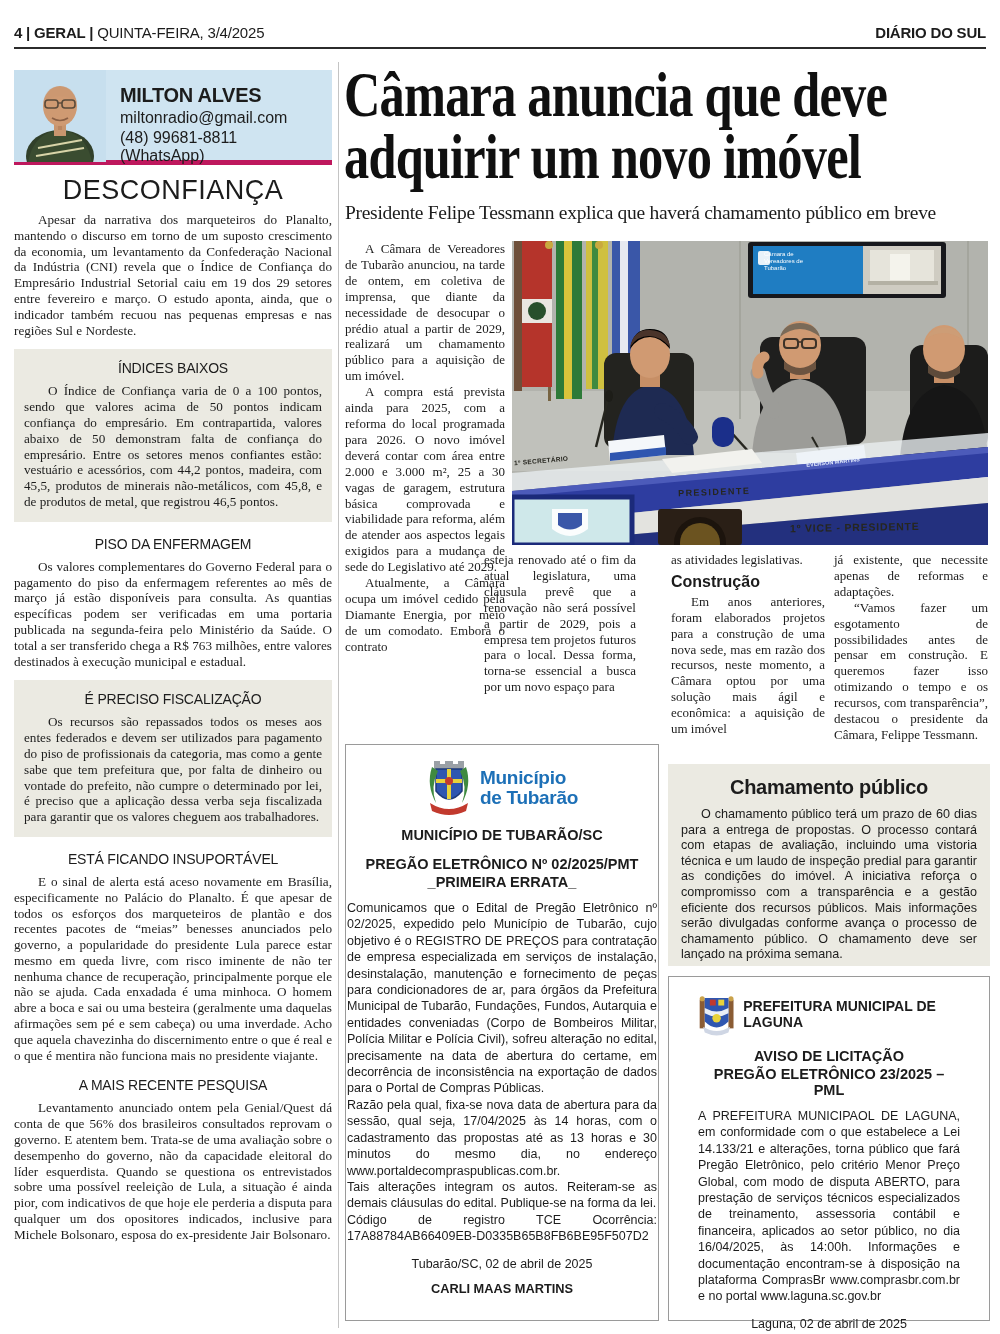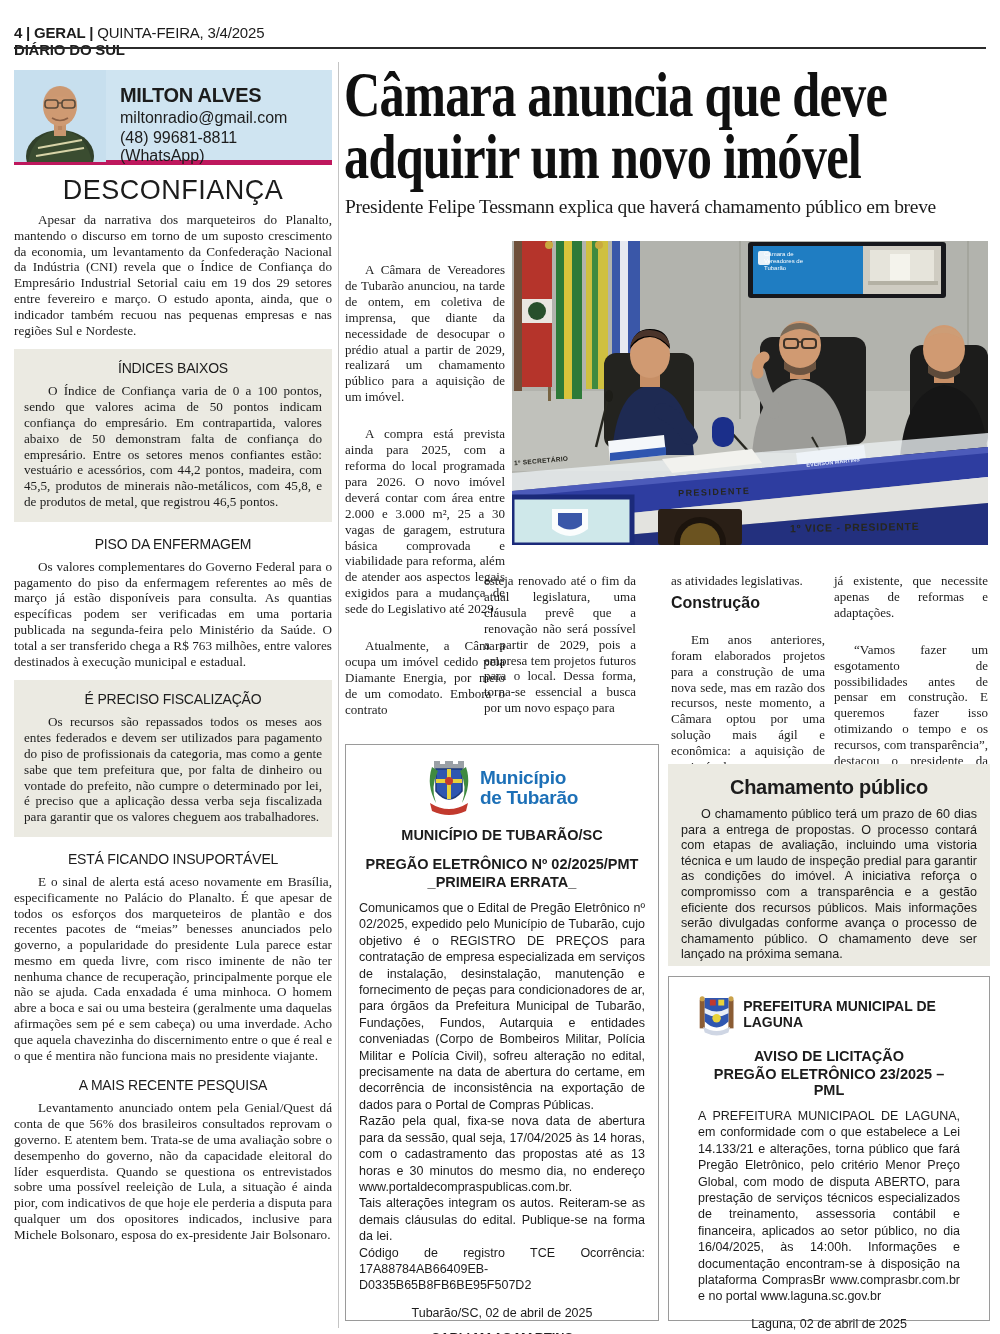--- a/index.html
+++ b/index.html
@@ -1,20 +1,20 @@
 <!DOCTYPE html>
 <html lang="pt-BR"><head>
 <meta charset="utf-8">
 <style>
   * { margin:0; padding:0; box-sizing:border-box; }
   body { background:#e9e9e9; font-family:"Liberation Sans", sans-serif; }
   .page { position:relative; width:1000px; height:1334px; background:#ffffff; margin:0 auto; overflow:hidden; color:#1c1c1c; }
 
   
-  .hdr { position:absolute; left:14px; right:14px; top:24px; display:flex; justify-content:space-between; align-items:baseline; font-family:"Liberation Sans", sans-serif;flex-direction:column; }
+  .hdr { position:absolute; left:14px; right:14px; top:24px; display:flex; justify-content:space-between; align-items:baseline; font-family:"Liberation Sans", sans-serif; }
   .hdr-left { font-size:15px; letter-spacing:-0.2px; }
   .hdr-left b { font-weight:700; }
   .hdr-right { font-size:15px; font-weight:700; letter-spacing:-0.2px; }
   .hdr-rule { position:absolute; left:14px; right:14px; top:47px; height:2px; background:#2b2b2b; }
   .vdivider { position:absolute; left:338px; top:62px; width:1px; height:1266px; background:#c4c4c4; }
 
   
   .rail { position:absolute; left:14px; top:70px; width:318px; height:1260px; overflow:hidden; }
   .columnist { background:#cfe4f1; border-bottom:5px solid #be185d; display:flex; height:95px; }
   .portrait { width:92px; height:92px; flex:0 0 92px; }
@@ -23,23 +23,23 @@
   .c-line { font-size:16px; margin-top:2px; }
   .rail-title { text-align:center; font-size:27px; font-weight:400; letter-spacing:0.5px; margin:10px 0 6px; transform:scaleY(1.05); }
   .sec-title { text-align:center; font-size:14px; font-weight:400; letter-spacing:-0.2px; margin:14px 0 7px; }
   .rail p.body, .gbox p.body { font-family:"Liberation Serif", serif; font-size:13.2px; line-height:15.8px; text-align:justify; text-indent:24px; hyphens:auto; overflow-wrap:break-word; }
   .gbox { background:#ebeae2; padding:9px 10px 12px; margin-top:11px; }
   .gbox .sec-title { margin:2px 0 7px; }
 
   
   .headline { position:absolute; left:344px; top:64px; width:810px; transform:scaleX(0.80); transform-origin:0 0;
               font-family:"Liberation Serif", serif; font-weight:700; font-size:63px; line-height:62px; letter-spacing:-1px; color:#101010; white-space:nowrap; }
-  .subhead  { position:absolute; left:345px; top:196px; width:645px; font-family:"Liberation Serif", serif; font-size:19.5px; letter-spacing:-0.3px; }
+  .subhead  { position:absolute; left:345px; top:202px; width:645px; font-family:"Liberation Serif", serif; font-size:19.5px; letter-spacing:-0.3px; }
   .acol { position:absolute; font-family:"Liberation Serif", serif; font-size:13px; line-height:15.9px; }
-  .acol p { text-align:justify; text-indent:20px; hyphens:auto; overflow-wrap:break-word;margin-top:21px; }
+  .acol p { text-align:justify; text-indent:20px; hyphens:auto; overflow-wrap:break-word; }
   .acol p.noind { text-indent:0; }
   #col1 { left:345px; top:241px; width:160px; height:480px; }
   #col2 { left:484px; top:552px; width:152px; }
   #col3 { left:671px; top:552px; width:154px; }
   #col4 { left:834px; top:552px; width:154px; }
   .subhd2 { font-family:"Liberation Sans", sans-serif; font-weight:700; font-size:16px; margin:6px 0 4px; }
 
   
   .photo { position:absolute; left:512px; top:241px; width:476px; height:304px; overflow:hidden; }
   .photo svg { display:block; width:100%; height:100%; }
@@ -50,21 +50,21 @@
   .lbl-name { left:292px; top:218px; font-size:5.5px; color:#e8f0ff; transform:rotate(-6deg); width:58px; text-align:center; line-height:6px;}
   .lbl-tv   { left:252px; top:10px; font-size:6px; color:#ffffff; font-weight:400; width:56px; line-height:7px; }
 
   
   .chambox { position:absolute; left:668px; top:764px; width:322px; height:202px; background:#ebeae2; padding:12px 13px; }
   .chambox h3 { text-align:center; font-size:20px; font-weight:700; margin-bottom:8px; letter-spacing:-0.3px; }
   .chambox p { font-size:12.6px; line-height:15.6px; text-align:justify; text-indent:20px; hyphens:auto; }
 
   
   .ad { position:absolute; background:#fff; border:1px solid #9a9a9a; font-family:"Liberation Sans", sans-serif; }
-  #ad-tubarao { left:345px; top:744px; width:314px; height:577px; padding:14px 13px; }
+  #ad-tubarao { left:345px; top:744px; width:314px; height:577px; padding:14px 1px; }
   #ad-laguna  { left:668px; top:976px; width:322px; height:345px; padding:12px 29px; }
   .ad p.just { font-size:12.5px; line-height:16.4px; text-align:justify; hyphens:auto; }
   .tub-logo { display:flex; justify-content:center; align-items:center; gap:8px; margin-bottom:10px; }
   .tub-logo .nm { color:#1d70b7; font-weight:700; font-size:19px; line-height:20px; letter-spacing:-0.3px; }
   .ad-org { text-align:center; font-weight:700; font-size:14.5px; margin:4px 0 12px; }
   .ad-h { text-align:center; font-weight:700; font-size:14.5px; line-height:19px; }
   .ad-h2 { text-align:center; font-weight:700; font-size:14.5px; margin-bottom:10px; }
   .ad-date { text-align:center; font-size:12.5px; margin:12px 0 10px; }
   .ad-signer { text-align:center; font-weight:700; font-size:12.8px; }
   .ad-role { text-align:center; font-size:12.5px; margin-top:2px; }

